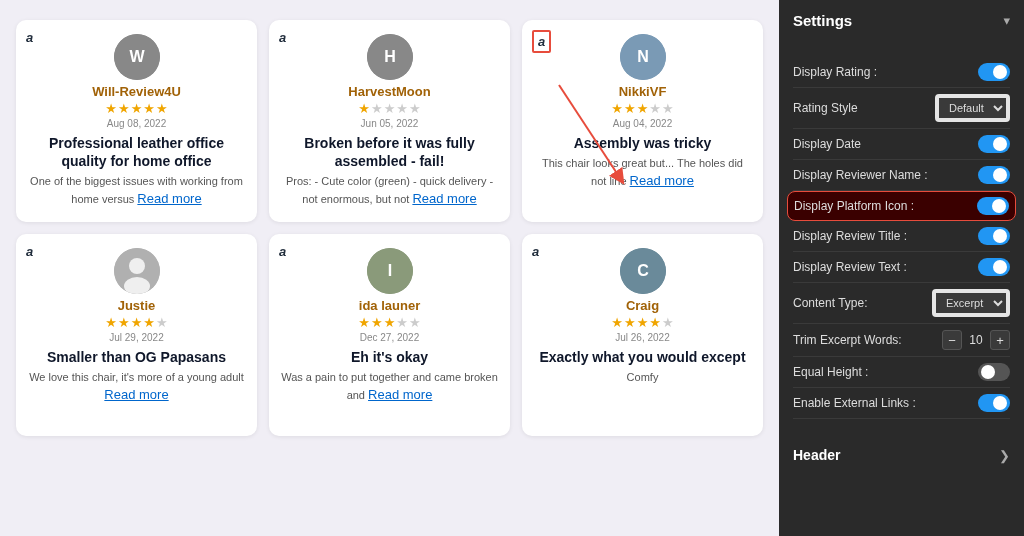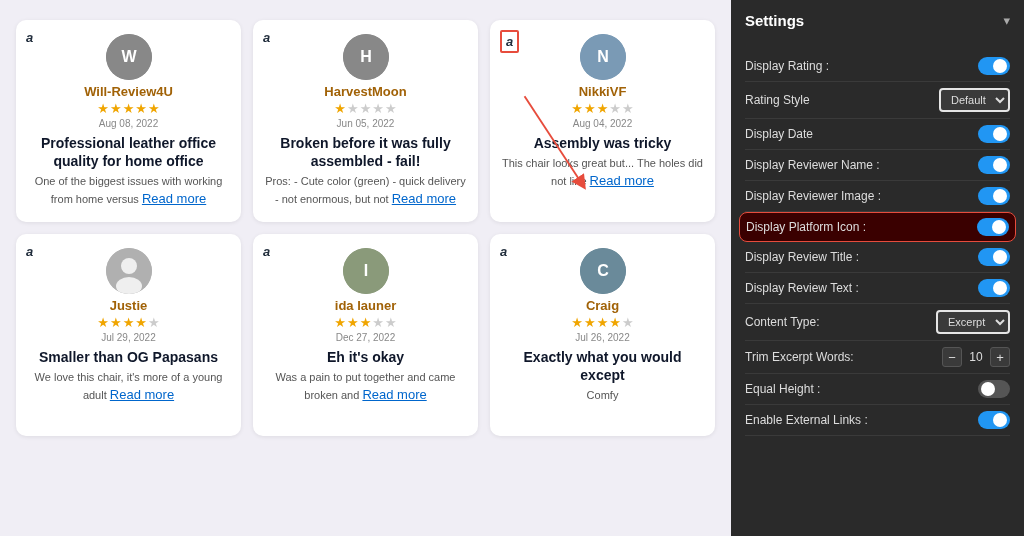--- a/index.html
+++ b/index.html
@@ -109,27 +109,27 @@
 
     .read-more {
       font-size: 13px;
       color: #0066cc;
       cursor: pointer;
       text-decoration: underline;
     }
 
     
     .settings-panel {
-      width: 293px;
+      width: 245px;
       background: #2a2a2a;
       color: #fff;
       padding: 12px 14px;
       display: flex;
       flex-direction: column;
-      gap: 10px;
+      gap: 16px;
       overflow-y: auto;
     }
 
     .settings-header {
       display: flex;
       justify-content: space-between;
       align-items: center;
       margin-bottom: 12px;
     }
 
@@ -193,21 +193,21 @@
       top: 2px;
       transition: left 0.2s;
     }
 
     .toggle.on::after { left: 15px; }
     .toggle.off::after { left: 3px; }
 
     
     .settings-select {
       background: #3a3a3a;
-      border: 2px solid #e5e5e5;
+      border: 4px solid #e5e5e5;
       color: #ddd;
       font-size: 11px;
       padding: 3px 6px;
       border-radius: 4px;
       cursor: pointer;
     }
 
     
     .number-stepper {
       display: flex;
@@ -426,24 +426,20 @@
         <select class="settings-select"><option>Default</option></select>
       </div>
       <div class="settings-row">
         <span class="settings-label">Display Date</span>
         <div class="toggle on"></div>
       </div>
       <div class="settings-row">
         <span class="settings-label">Display Reviewer Name :</span>
         <div class="toggle on"></div>
       </div>
-      <div class="settings-row">
-        <span class="settings-label">Display Reviewer Image :</span>
-        <div class="toggle on"></div>
-      </div>
       <div class="settings-row highlighted">
         <span class="settings-label">Display Platform Icon :</span>
         <div class="toggle on"></div>
       </div>
       <div class="settings-row">
         <span class="settings-label">Display Review Title :</span>
         <div class="toggle on"></div>
       </div>
       <div class="settings-row">
         <span class="settings-label">Display Review Text :</span>
@@ -463,13 +459,17 @@
       </div>
       <div class="settings-row">
         <span class="settings-label">Equal Height :</span>
         <div class="toggle off"></div>
       </div>
       <div class="settings-row">
         <span class="settings-label">Enable External Links :</span>
         <div class="toggle on"></div>
       </div>
     </div>
+  <div class="settings-footer">
+    <span class="header-label">Header</span>
+    <span class="header-chevron">❯</span>
+  </div>
 </div>
 
 </body></html>

